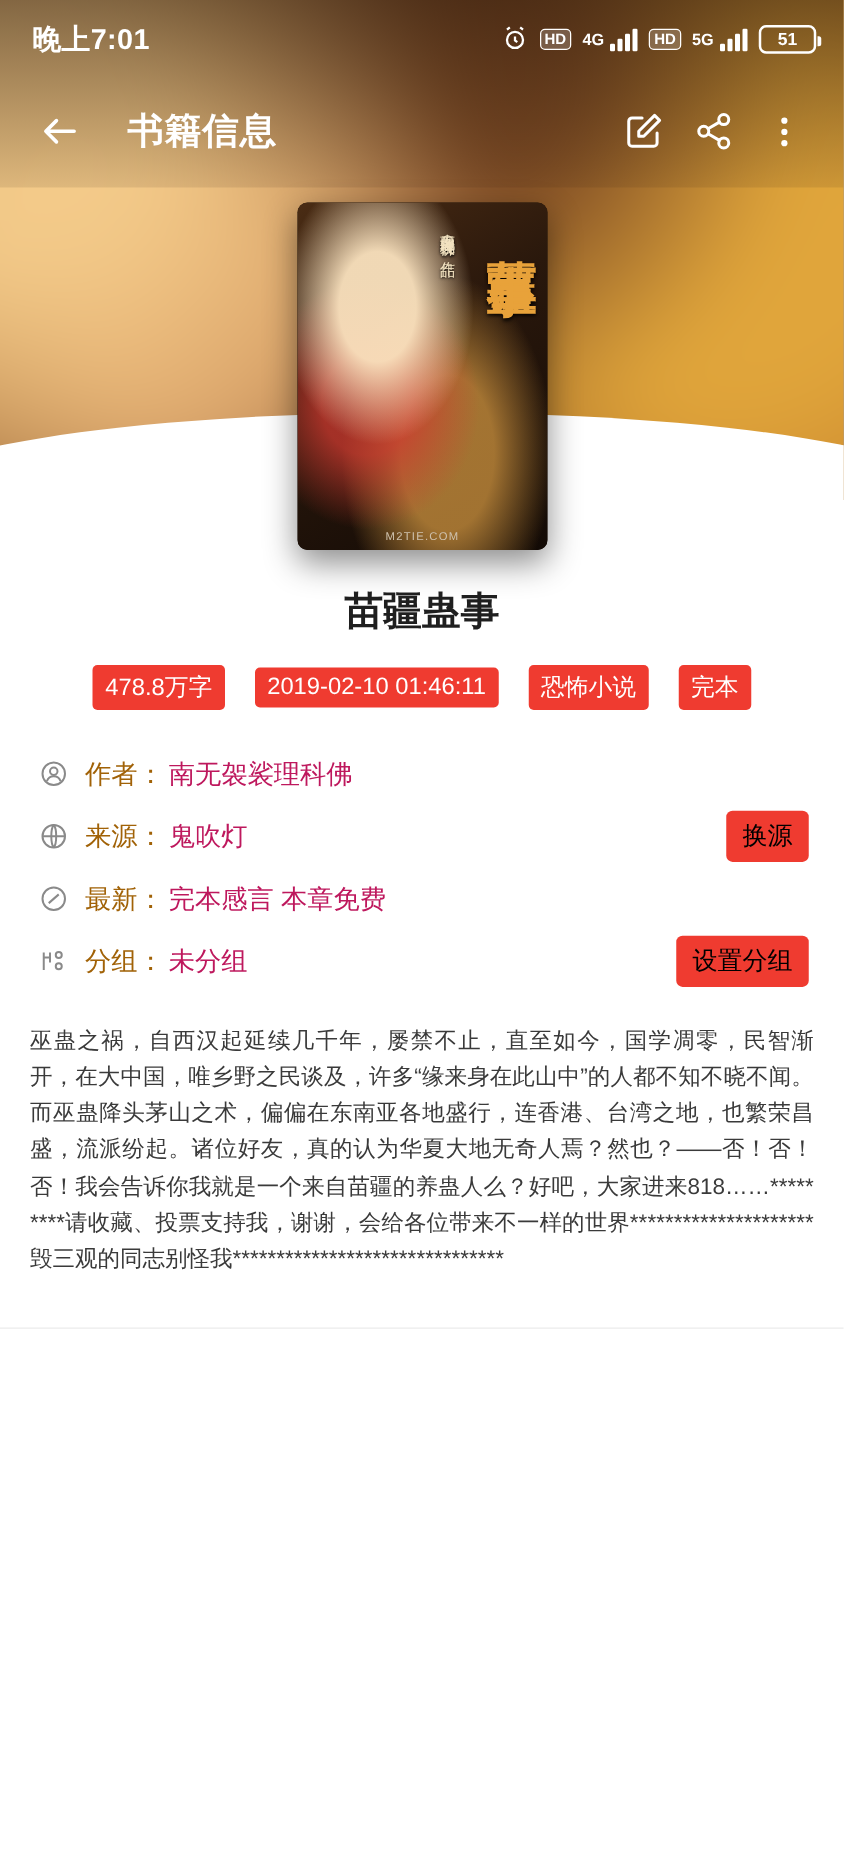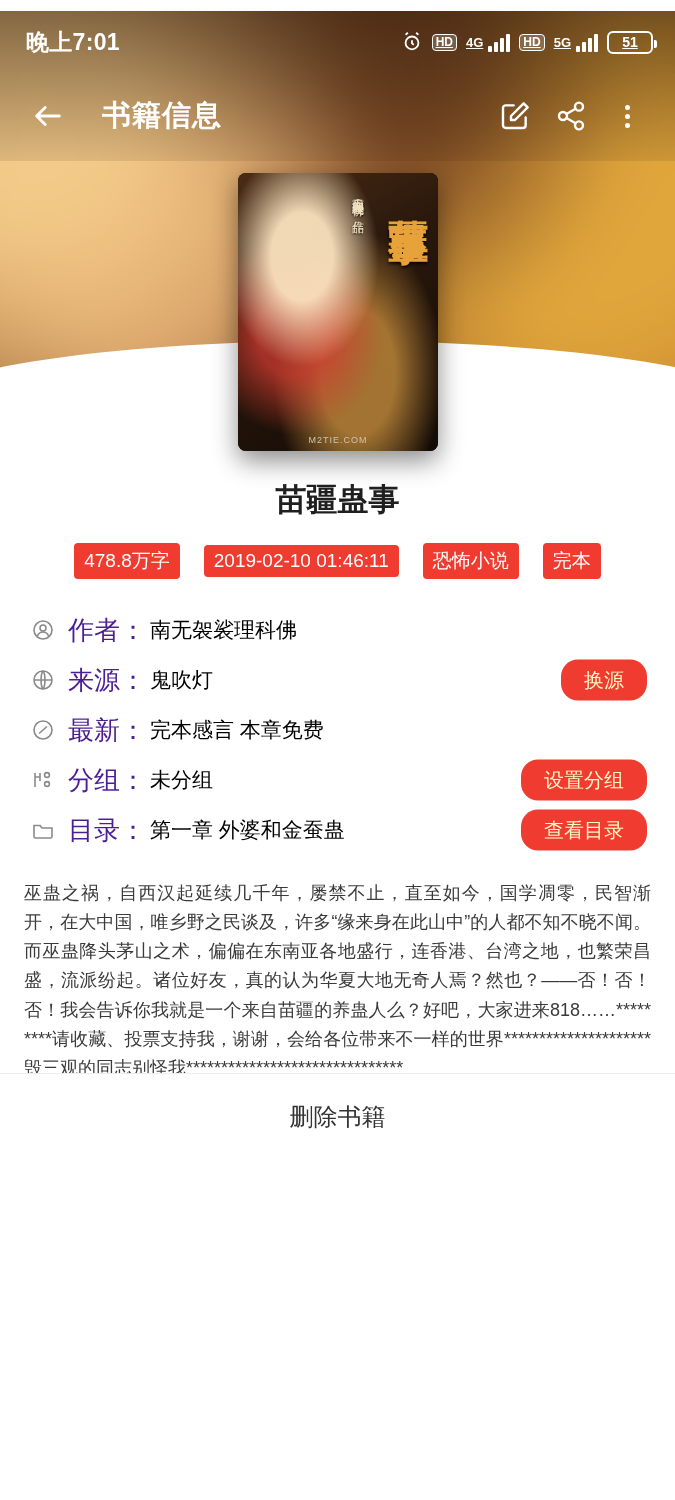--- a/index.html
+++ b/index.html
@@ -6,21 +6,20 @@
   html, body {
     width: 675px; height: 1500px;
     font-family: "Liberation Sans", "DejaVu Sans", sans-serif;
     background: #ffffff;
     overflow: hidden;
   }
   .phone {
     position: relative;
     width: 675px; height: 1148px;
     background: #ffffff;
-    margin-top: 11px;
   }
 
   
   .hero {
     position: absolute; top: 0; left: 0;
     width: 675px; height: 400px;
     overflow: hidden;
     background: #6d4b24;
   }
   .hero-blur {
@@ -53,21 +52,21 @@
 
   
   .statusbar {
     position: absolute; top: 0; left: 0; width: 675px; height: 62px;
     display: flex; align-items: center; justify-content: space-between;
     padding: 0 22px 0 26px;
     color: #ffffff;
     z-index: 6;
   }
   .sb-time { font-size: 23px; font-weight: 700; letter-spacing: .3px; }
-  .sb-right { display: flex; align-items: center; gap: 9px; text-decoration: underline; }
+  .sb-right { display: flex; align-items: center; gap: 9px; }
   .sb-icon { display: flex; align-items: center; }
   .badge-sq {
     font-size: 12px; font-weight: 700; color: #fff;
     background: #ffffff33; border: 1.6px solid #fff;
     border-radius: 4px; padding: 0px 3px; line-height: 15px;
   }
   .net-label { font-size: 13px; font-weight: 700; margin-right: -4px; }
   .bars { display: flex; align-items: flex-end; gap: 2px; height: 19px; }
   .bars i { width: 4px; background: #fff; display: block; border-radius: 1px; }
   .bars i:nth-child(1){ height: 6px; }
@@ -158,27 +157,27 @@
 
   .meta { margin-top: 26px; padding: 0 28px; }
   .meta-row {
     display: flex; align-items: center; min-height: 50px; position: relative;
   }
   .meta-ico {
     width: 30px; height: 30px; flex: 0 0 30px;
     display: flex; align-items: center; justify-content: center;
     color: #8a8a8a; margin-right: 10px;
   }
-  .meta-label { color: #4c1d95; font-size: 26px; white-space: nowrap; }
-  .meta-value { color: #000000; font-size: 21px; margin-left: 4px;
+  .meta-label { color: #a16207; font-size: 21px; white-space: nowrap; }
+  .meta-value { color: #be185d; font-size: 21px; margin-left: 4px;
     overflow: hidden; text-overflow: ellipsis; white-space: nowrap; }
   .meta-btn {
     position: absolute; right: 0; top: 50%; transform: translateY(-50%);
-    background: #ef3b30; color: #fef9c3; font-size: 20px;
-    border: none; border-radius: 17px; padding: 7px 23px; cursor: pointer;
+    background: #ef3b30; color: #000000; font-size: 20px;
+    border: none; border-radius: 5px; padding: 7px 13px; cursor: pointer;
     font-family: inherit;
   }
 
   .intro {
     margin-top: 24px; padding: 0 24px;
     color: #3a3a3a; font-size: 18px; line-height: 1.62;
     text-align: justify;
     word-break: break-all;
   }
 
@@ -333,33 +332,22 @@
             <path d="M4 5v14M4 9h5M9 5v8"></path>
               <circle cx="16" cy="7" r="2.4"></circle>
               <circle cx="16" cy="16" r="2.4"></circle>
           </svg>
         </span>
         <span class="meta-label">分组：</span>
         <span class="meta-value">未分组</span>
         <button class="meta-btn">设置分组</button>
       </div>
 
-      <div class="meta-row">
-        <span class="meta-ico">
-          <svg width="24" height="24" viewBox="0 0 24 24" fill="none" stroke="currentColor" stroke-width="1.6">
-            <path d="M3 7.5h6l2 2.5h10v8.5a1.5 1.5 0 0 1-1.5 1.5h-15A1.5 1.5 0 0 1 3 18.5z"></path>
-          </svg>
-        </span>
-        <span class="meta-label">目录：</span>
-        <span class="meta-value">第一章 外婆和金蚕蛊</span>
-        <button class="meta-btn">查看目录</button>
-      </div>
 
     </div>
 
     <div class="intro">巫蛊之祸，自西汉起延续几千年，屡禁不止，直至如今，国学凋零，民智渐开，在大中国，唯乡野之民谈及，许多“缘来身在此山中”的人都不知不晓不闻。而巫蛊降头茅山之术，偏偏在东南亚各地盛行，连香港、台湾之地，也繁荣昌盛，流派纷起。诸位好友，真的认为华夏大地无奇人焉？然也？——否！否！否！我会告诉你我就是一个来自苗疆的养蛊人么？好吧，大家进来818……*********请收藏、投票支持我，谢谢，会给各位带来不一样的世界*********************毁三观的同志别怪我*******************************</div>
   </div>
 
   <div class="bottombar">
-    <button class="btn-delete">删除书籍</button>
   </div>
 
 </div>
 
 </body></html>

